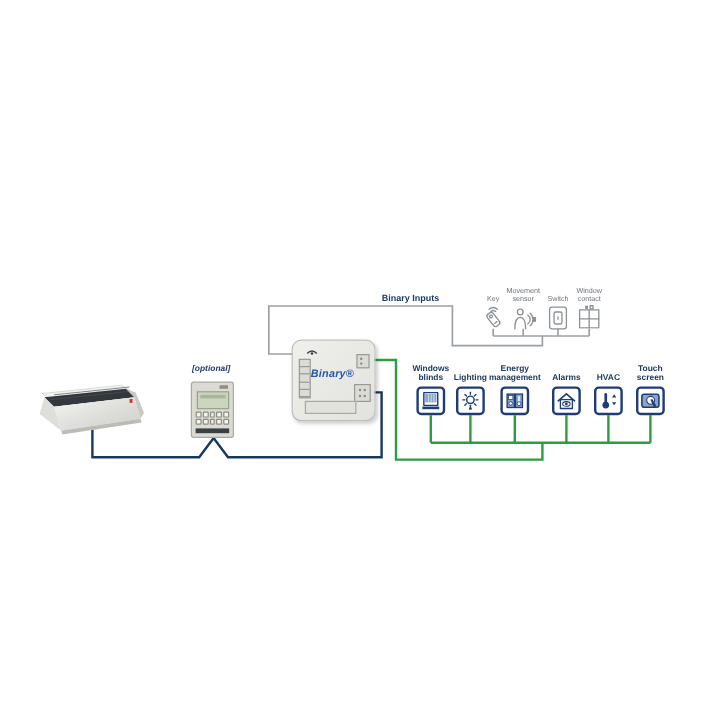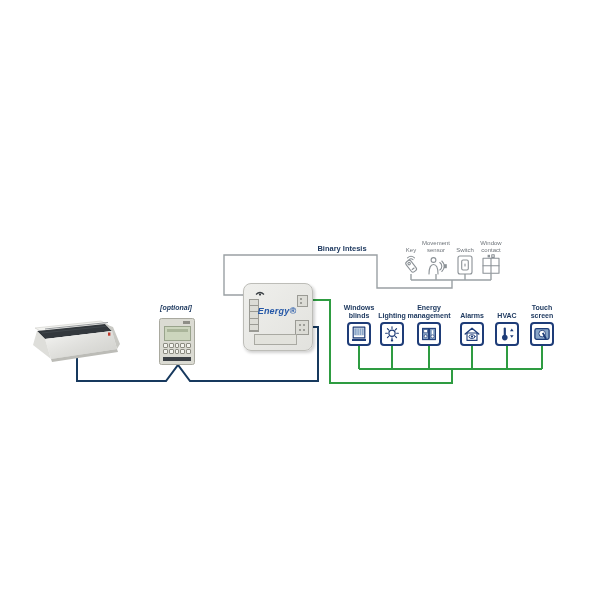--- a/index.html
+++ b/index.html
@@ -152,34 +152,34 @@
     <path d="M2,4.5 Q6,0.5 10,4.5" stroke="#3a3f44" stroke-width="1.2" fill="none"></path>
     <circle cx="6" cy="4.6" r="1.1" fill="#3a3f44"></circle>
   </svg>
   <div class="abs gw-term-left">
     <div></div>
       <div></div>
       <div></div>
       <div></div>
       <div></div>
   </div>
-  <div class="abs gw-brand">Energy®</div>
+  <div class="abs gw-brand">Binary®</div>
   <div class="abs gw-conn gw-conn-top">
     <span class="gw-dot" style="left:2px;top:2px"></span>
       <span class="gw-dot" style="left:2px;top:6px"></span>
   </div>
   <div class="abs gw-conn gw-conn-bot">
     <span class="gw-dot" style="left:2.5px;top:3px"></span>
       <span class="gw-dot" style="left:7px;top:3px"></span>
     <span class="gw-dot" style="left:2.5px;top:8px"></span>
       <span class="gw-dot" style="left:7px;top:8px"></span>
   </div>
   <div class="abs gw-recess"></div>
 
-  <div class="abs binary-title">Binary Intesis</div>
+  <div class="abs binary-title">Binary Inputs</div>
 
   <div class="abs binary-label" style="left:396px">Key</div>
   <svg class="abs" style="left:401px;top:253px" width="20" height="22" viewBox="0 0 20 22">
     <path class="gr-s" d="M6.5,4.8 Q10,1.8 13.5,4.8"></path>
     <path class="gr-s" d="M8,6.6 Q10,4.9 12,6.6"></path>
     <g transform="rotate(-38 10 13)">
       <rect class="gr-s" x="7" y="7" width="6" height="12.5" rx="2.2"></rect>
       <circle class="gr-s" cx="10" cy="10" r="1.2"></circle>
       <line class="gr-s" x1="8.8" y1="16.5" x2="11.2" y2="16.5"></line>
     </g>

